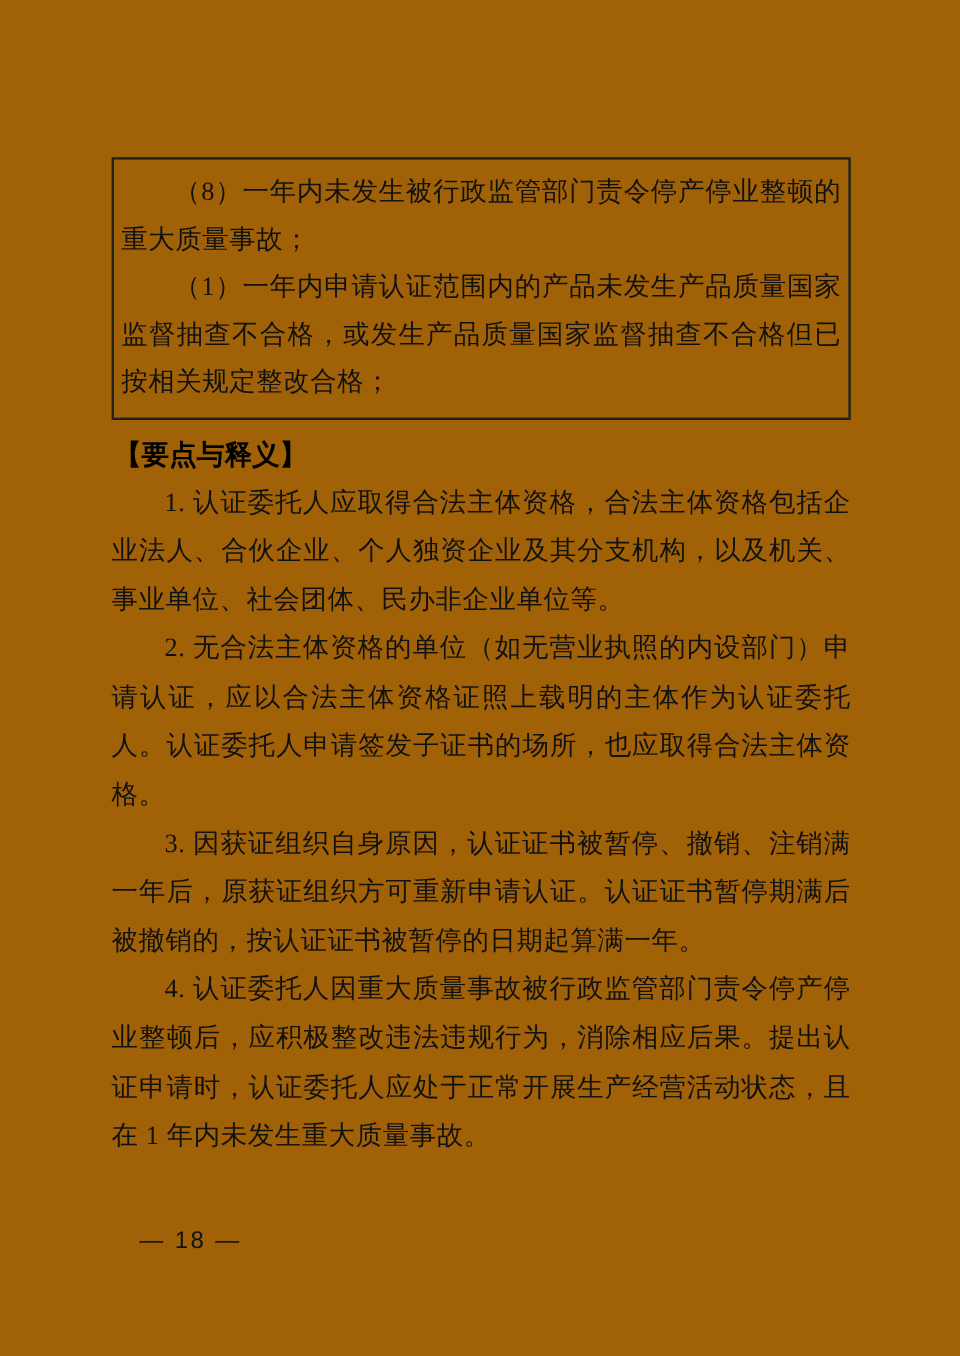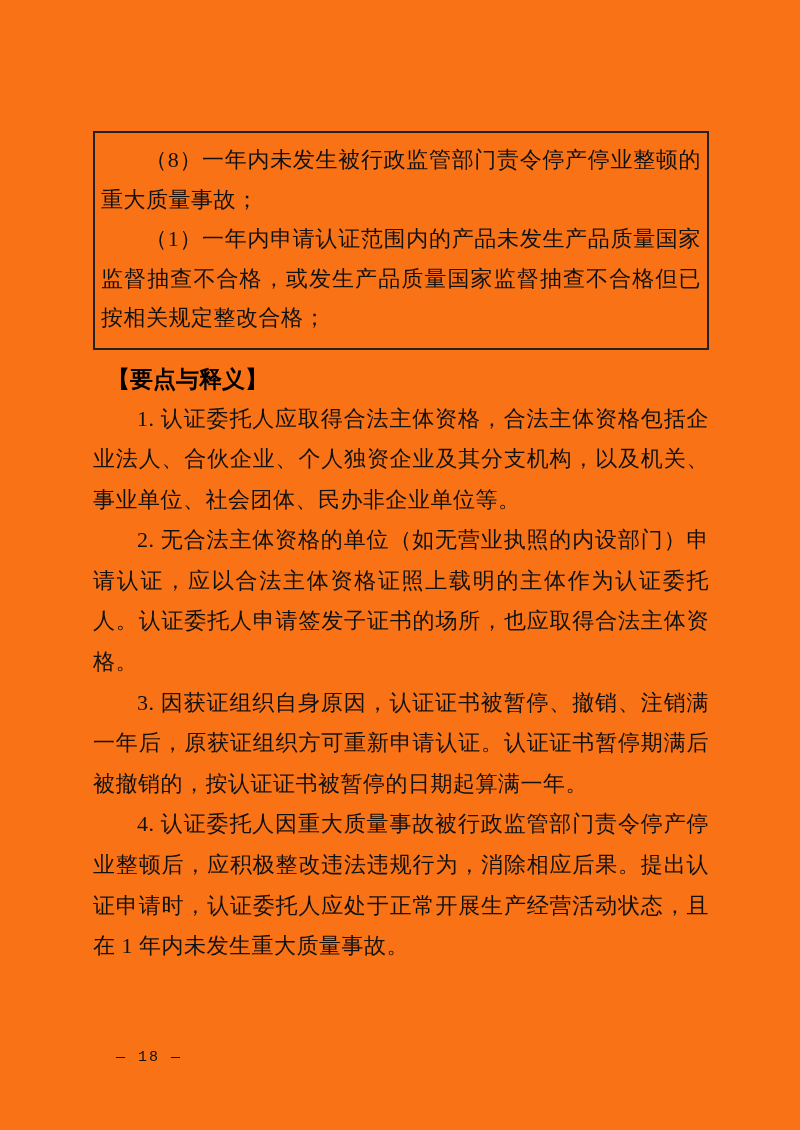--- a/index.html
+++ b/index.html
@@ -4,21 +4,21 @@
 <style>
   html, body {
     margin: 0;
     padding: 0;
     background: #ffffff;
   }
   .page {
     position: relative;
     width: 800px;
     height: 1130px;
-    background: #f97316;
+    background: #a16207;
     color: #111111;
     font-family: "Liberation Serif", "DejaVu Serif", serif;
     overflow: hidden;
   }
   .content {
     position: absolute;
     left: 93px;
     top: 131px;
     width: 616px;
   }
@@ -30,45 +30,45 @@
   .rule-box p {
     margin: 0;
     font-size: 22px;
     line-height: 39.5px;
     text-indent: 2em;
     text-align: justify;
     text-justify: inter-character;
     letter-spacing: 0.5px;
   }
   .section-heading {
-    margin: 9px 0 0 12px;
+    margin: 9px 0 0 0;
     padding-left: 2px;
     font-family: "Liberation Sans", "DejaVu Sans", sans-serif;
     font-weight: bold;
     font-size: 23px;
     line-height: 40px;
     color: #000000;
   }
   .body-para {
     margin: 0;
     font-size: 22px;
     line-height: 40.6px;
     text-indent: 2em;
     text-align: justify;
     text-justify: inter-character;
     letter-spacing: 0.5px;
   }
   .page-footer {
     position: absolute;
     left: 116px;
-    top: 1046px;
-    font-size: 15px;
+    top: 1022px;
+    font-size: 20px;
     line-height: 24px;
     color: #111111;
-    font-family: Liberation Mono, monospace;
+    font-family: Liberation Sans, sans-serif;
     letter-spacing: 2px;
   }
 </style>
 </head>
 <body>
 
 <div class="page">
   <div class="content">
 
     <div class="rule-box">

